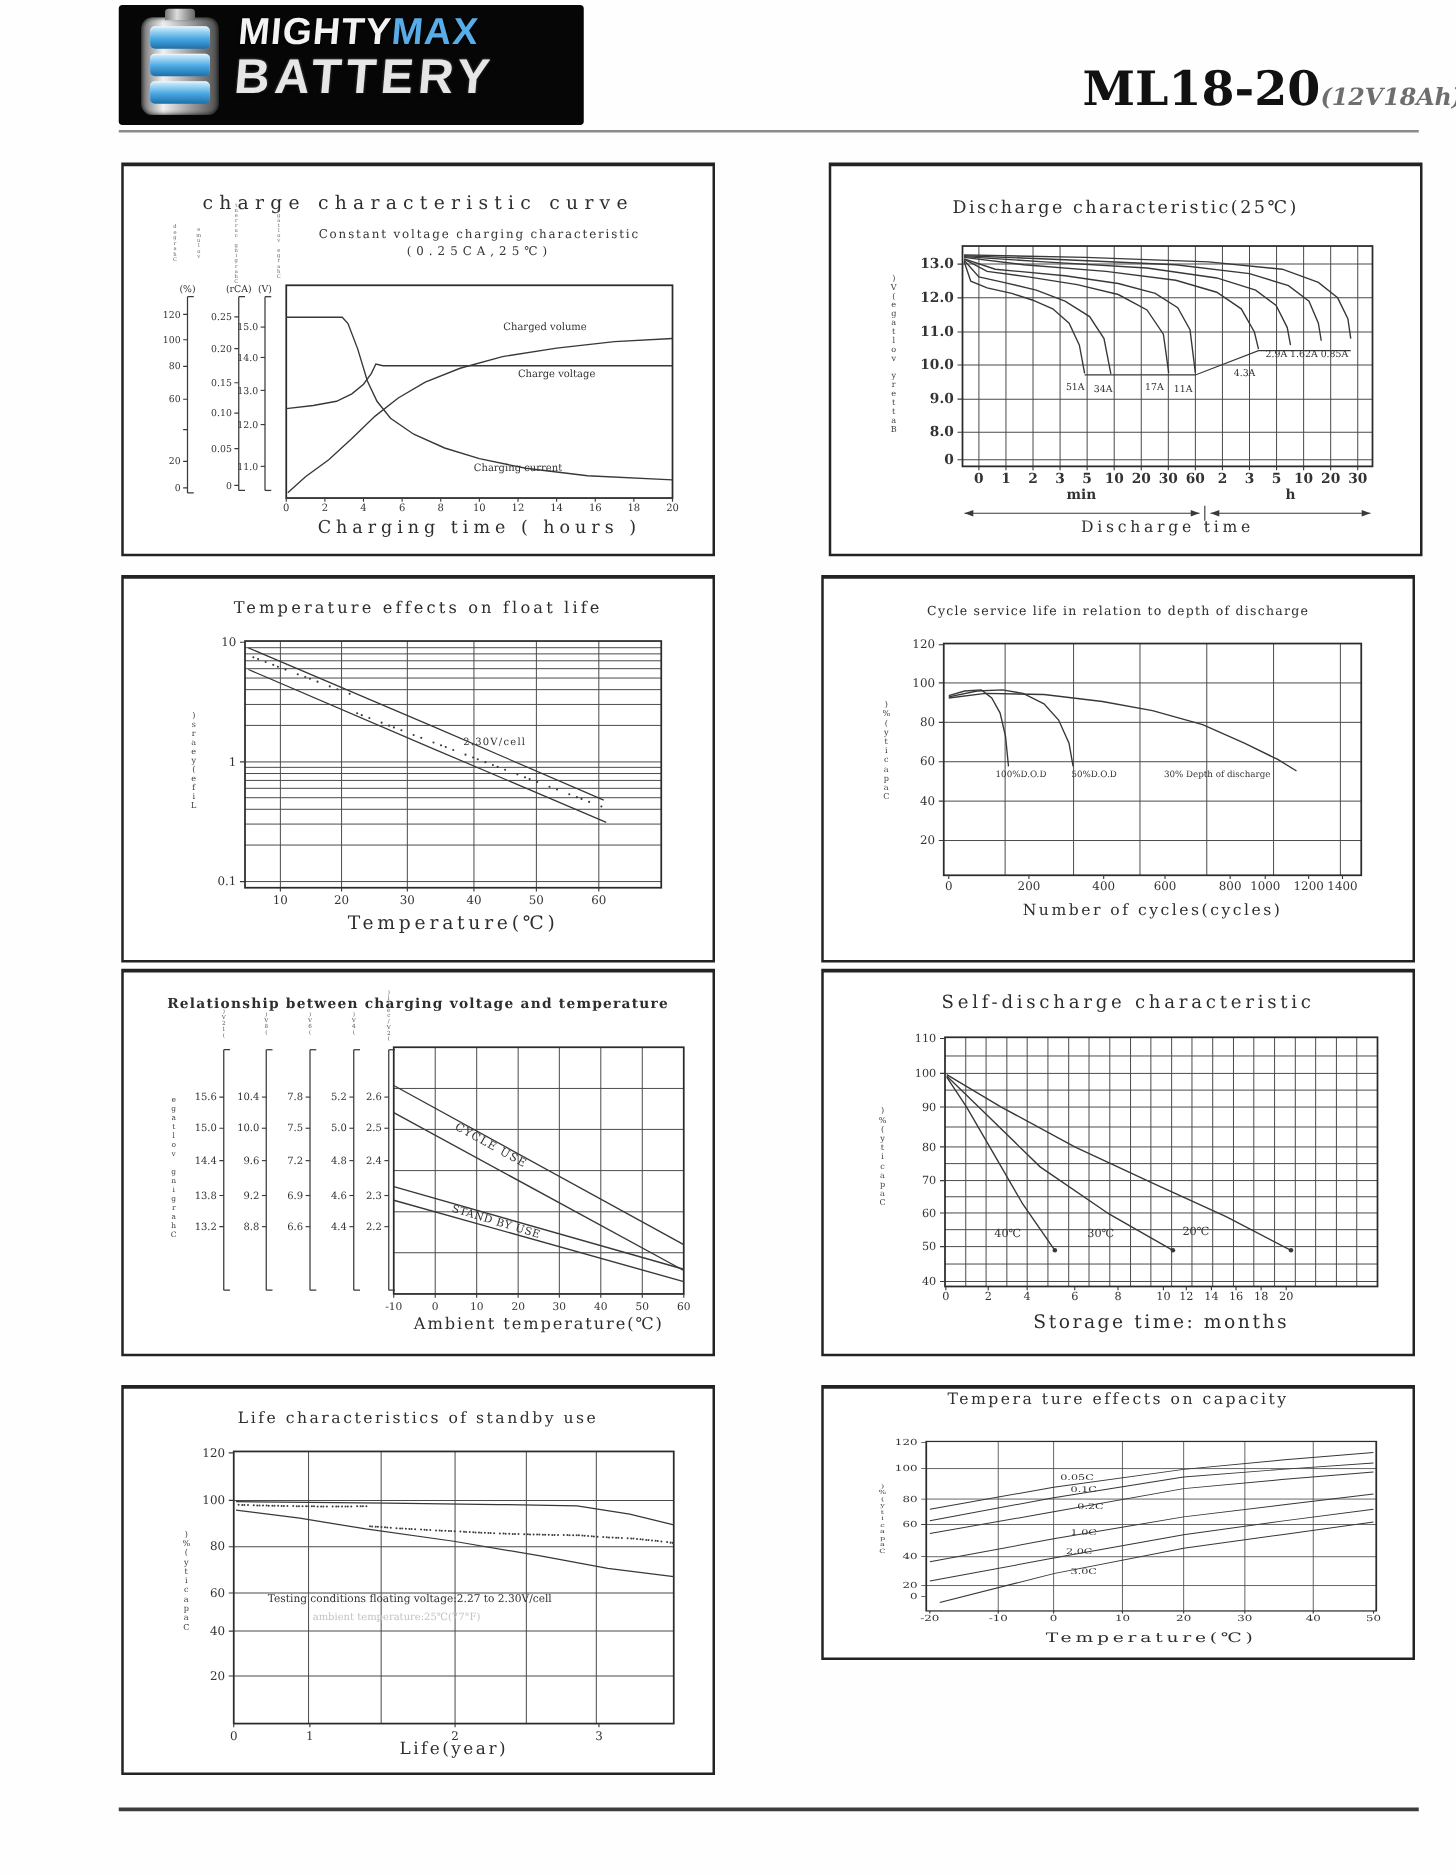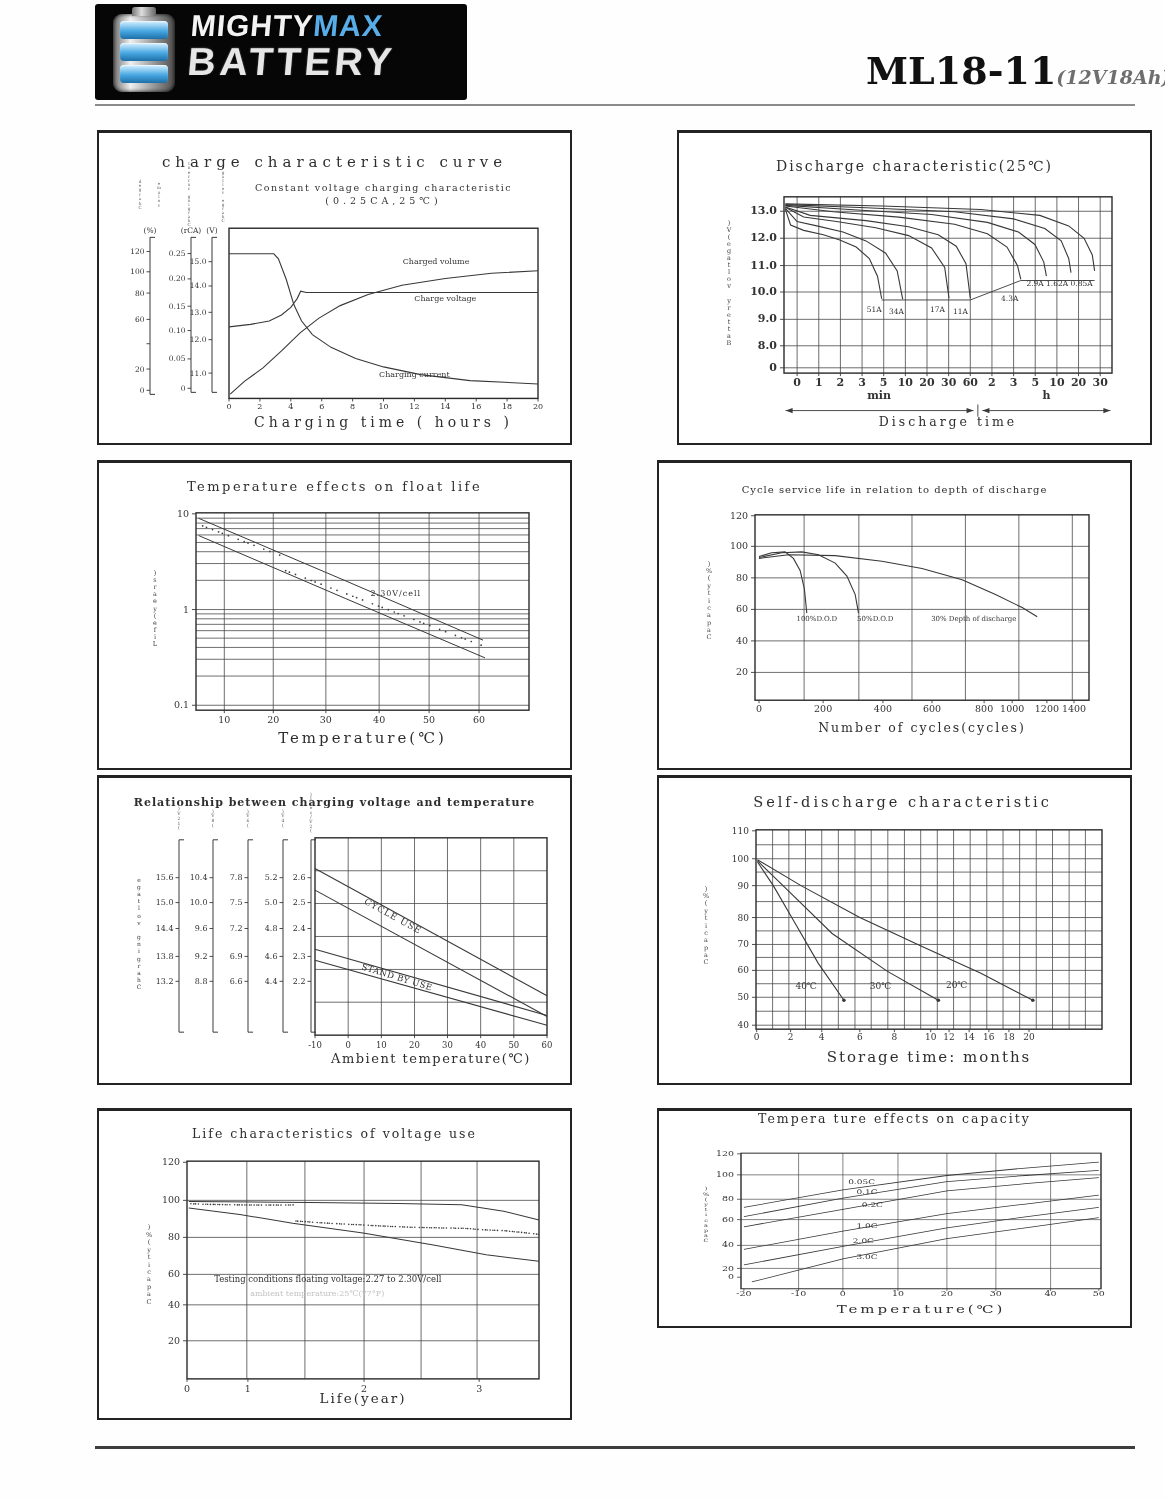--- a/index.html
+++ b/index.html
@@ -43,21 +43,21 @@
   <div class="batt">
     <div class="cell"></div>
     <div class="cell"></div>
     <div class="cell"></div>
   </div>
   <div class="brand">
     <div class="brand-top"><span>MIGHTY</span><span class="max">MAX</span></div>
     <div class="brand-bottom">BATTERY</div>
   </div>
 </div>
-<div class="model"><span>ML18-11</span><span class="suffix">(12V18Ah)</span></div>
+<div class="model"><span>ML18-20</span><span class="suffix">(12V18Ah)</span></div>
 <div class="rule rule-top"></div>
 
 <div class="panel c1" style="left:97px;top:130px;width:475px;height:315px">
   <div class="ptitle">charge characteristic curve</div>
   <svg viewBox="0 0 471 306" preserveAspectRatio="none">
       <rect x="130" y="94" width="309" height="168" fill="none" stroke="#2b2b2b" stroke-width="1.4"></rect>
       <line x1="130" y1="262" x2="130" y2="265" stroke="#3a3a3a" stroke-width="0.9"></line>
       <text x="130" y="272" fill="#333" font-size="8" text-anchor="middle" font-family="&quot;DejaVu Serif&quot;,&quot;Liberation Serif&quot;,serif">0</text>
       <line x1="160.9" y1="262" x2="160.9" y2="265" stroke="#3a3a3a" stroke-width="0.9"></line>
       <text x="160.9" y="272" fill="#333" font-size="8" text-anchor="middle" font-family="&quot;DejaVu Serif&quot;,&quot;Liberation Serif&quot;,serif">2</text>
@@ -134,21 +134,21 @@
       <text x="113" y="99" fill="#333" font-size="7.5" text-anchor="middle" font-family="&quot;DejaVu Serif&quot;,&quot;Liberation Serif&quot;,serif">(V)</text>
       <text fill="#666" font-size="4.2" text-anchor="middle" font-family="&quot;DejaVu Serif&quot;,&quot;Liberation Serif&quot;,serif"><tspan x="41" y="49.1">d</tspan><tspan x="41" y="53.4">e</tspan><tspan x="41" y="57.7">g</tspan><tspan x="41" y="62">r</tspan><tspan x="41" y="66.3">a</tspan><tspan x="41" y="70.6">h</tspan><tspan x="41" y="74.9">C</tspan></text>
       <text fill="#666" font-size="4.2" text-anchor="middle" font-family="&quot;DejaVu Serif&quot;,&quot;Liberation Serif&quot;,serif"><tspan x="60" y="51.25">e</tspan><tspan x="60" y="55.55">m</tspan><tspan x="60" y="59.85">u</tspan><tspan x="60" y="64.15">l</tspan><tspan x="60" y="68.45">o</tspan><tspan x="60" y="72.75">v</tspan></text>
       <text fill="#666" font-size="4.2" text-anchor="middle" font-family="&quot;DejaVu Serif&quot;,&quot;Liberation Serif&quot;,serif"><tspan x="90" y="32">t</tspan><tspan x="90" y="36">n</tspan><tspan x="90" y="40">e</tspan><tspan x="90" y="44">r</tspan><tspan x="90" y="48">r</tspan><tspan x="90" y="52">u</tspan><tspan x="90" y="56">c</tspan><tspan x="90" y="60"> </tspan><tspan x="90" y="64">g</tspan><tspan x="90" y="68">n</tspan><tspan x="90" y="72">i</tspan><tspan x="90" y="76">g</tspan><tspan x="90" y="80">r</tspan><tspan x="90" y="84">a</tspan><tspan x="90" y="88">h</tspan><tspan x="90" y="92">C</tspan></text>
       <text fill="#666" font-size="4.2" text-anchor="middle" font-family="&quot;DejaVu Serif&quot;,&quot;Liberation Serif&quot;,serif"><tspan x="124" y="36">e</tspan><tspan x="124" y="40">g</tspan><tspan x="124" y="44">a</tspan><tspan x="124" y="48">t</tspan><tspan x="124" y="52">l</tspan><tspan x="124" y="56">o</tspan><tspan x="124" y="60">v</tspan><tspan x="124" y="64"> </tspan><tspan x="124" y="68">e</tspan><tspan x="124" y="72">g</tspan><tspan x="124" y="76">r</tspan><tspan x="124" y="80">a</tspan><tspan x="124" y="84">h</tspan><tspan x="124" y="88">C</tspan></text>
       <text x="284.5" y="57" fill="#333" font-size="9.5" text-anchor="middle" font-family="&quot;DejaVu Serif&quot;,&quot;Liberation Serif&quot;,serif" letter-spacing="1.5">Constant voltage charging characteristic</text>
       <text x="284.5" y="70" fill="#333" font-size="9.5" text-anchor="middle" font-family="&quot;DejaVu Serif&quot;,&quot;Liberation Serif&quot;,serif" letter-spacing="4">(0.25CA,25℃)</text>
       <text x="284.5" y="290" fill="#2e2e2e" font-size="14" text-anchor="middle" font-family="&quot;DejaVu Serif&quot;,&quot;Liberation Serif&quot;,serif" letter-spacing="4">Charging time ( hours )</text>
     </svg>
 </div>
-<div class="panel c2" style="left:677px;top:130px;width:475px;height:315px">
+<div class="panel c2" style="left:663px;top:130px;width:475px;height:315px">
   <div class="ptitle">Discharge characteristic(25℃)</div>
   <svg viewBox="0 0 471 306" preserveAspectRatio="none">
       <line x1="118.12" y1="63" x2="118.12" y2="237" stroke="#4a4a4a" stroke-width="0.8"></line>
       <line x1="139.768" y1="63" x2="139.768" y2="237" stroke="#4a4a4a" stroke-width="0.8"></line>
       <line x1="161.416" y1="63" x2="161.416" y2="237" stroke="#4a4a4a" stroke-width="0.8"></line>
       <line x1="183.064" y1="63" x2="183.064" y2="237" stroke="#4a4a4a" stroke-width="0.8"></line>
       <line x1="204.712" y1="63" x2="204.712" y2="237" stroke="#4a4a4a" stroke-width="0.8"></line>
       <line x1="226.36" y1="63" x2="226.36" y2="237" stroke="#4a4a4a" stroke-width="0.8"></line>
       <line x1="248.008" y1="63" x2="248.008" y2="237" stroke="#4a4a4a" stroke-width="0.8"></line>
       <line x1="269.656" y1="63" x2="269.656" y2="237" stroke="#4a4a4a" stroke-width="0.8"></line>
@@ -583,21 +583,21 @@
       <polyline points="98.4,82.0 142.0,108.0 200.8,140.0 263.1,169.0 321.9,196.0 373.8,223.0" fill="none" stroke="#383838" stroke-width="1.1"></polyline>
       <circle cx="373.8" cy="223" r="1.8" fill="#383838"></circle>
       <text x="147.17" y="212" fill="#333" font-size="9" text-anchor="middle" font-family="&quot;DejaVu Serif&quot;,&quot;Liberation Serif&quot;,serif">40℃</text>
       <text x="221.56" y="212" fill="#333" font-size="9" text-anchor="middle" font-family="&quot;DejaVu Serif&quot;,&quot;Liberation Serif&quot;,serif">30℃</text>
       <text x="297.67999999999995" y="211" fill="#333" font-size="9" text-anchor="middle" font-family="&quot;DejaVu Serif&quot;,&quot;Liberation Serif&quot;,serif">20℃</text>
       <text fill="#3f3f3f" font-size="6.5" text-anchor="middle" font-family="&quot;DejaVu Serif&quot;,&quot;Liberation Serif&quot;,serif"><tspan x="47" y="113">)</tspan><tspan x="47" y="120.4">%</tspan><tspan x="47" y="127.8">(</tspan><tspan x="47" y="135.2">y</tspan><tspan x="47" y="142.6">t</tspan><tspan x="47" y="150">i</tspan><tspan x="47" y="157.4">c</tspan><tspan x="47" y="164.8">a</tspan><tspan x="47" y="172.2">p</tspan><tspan x="47" y="179.60000000000002">a</tspan><tspan x="47" y="187">C</tspan></text>
       <text x="270" y="285" fill="#2e2e2e" font-size="15" text-anchor="middle" font-family="&quot;DejaVu Serif&quot;,&quot;Liberation Serif&quot;,serif" letter-spacing="2">Storage time: months</text>
     </svg>
 </div>
 <div class="panel c7" style="left:97px;top:1108px;width:475px;height:312px">
-  <div class="ptitle">Life characteristics of voltage use</div>
+  <div class="ptitle">Life characteristics of standby use</div>
   <svg viewBox="0 0 471 306" preserveAspectRatio="none">
       <line x1="147.84" y1="50" x2="147.84" y2="267" stroke="#4a4a4a" stroke-width="0.8"></line>
       <line x1="205.92000000000002" y1="50" x2="205.92000000000002" y2="267" stroke="#4a4a4a" stroke-width="0.8"></line>
       <line x1="265.05600000000004" y1="50" x2="265.05600000000004" y2="267" stroke="#4a4a4a" stroke-width="0.8"></line>
       <line x1="322.08000000000004" y1="50" x2="322.08000000000004" y2="267" stroke="#4a4a4a" stroke-width="0.8"></line>
       <line x1="378.048" y1="50" x2="378.048" y2="267" stroke="#4a4a4a" stroke-width="0.8"></line>
       <line x1="88" y1="89.06" x2="440" y2="89.06" stroke="#4a4a4a" stroke-width="0.8"></line>
       <line x1="88" y1="125.94999999999999" x2="440" y2="125.94999999999999" stroke="#4a4a4a" stroke-width="0.8"></line>
       <line x1="88" y1="162.84" x2="440" y2="162.84" stroke="#4a4a4a" stroke-width="0.8"></line>
       <line x1="88" y1="193.22" x2="440" y2="193.22" stroke="#4a4a4a" stroke-width="0.8"></line>

